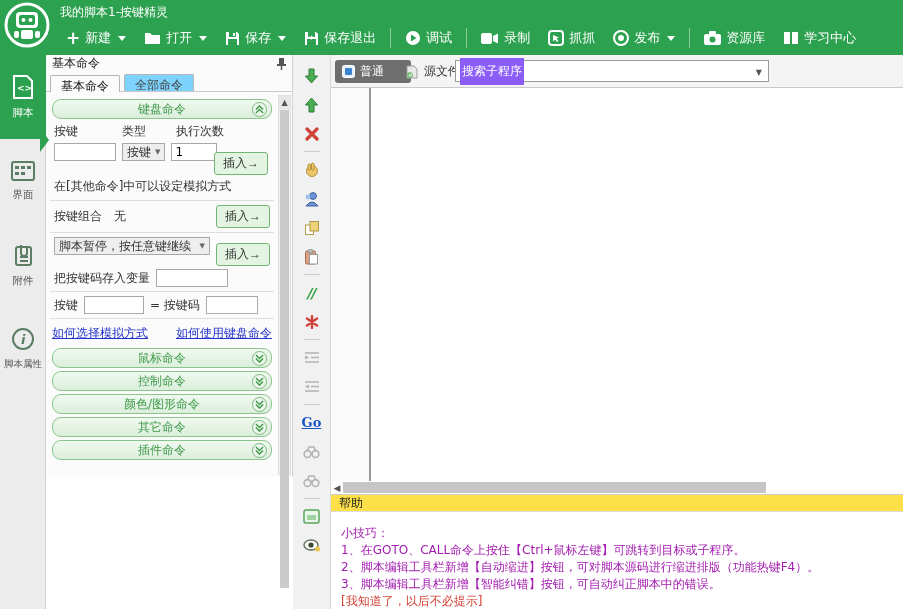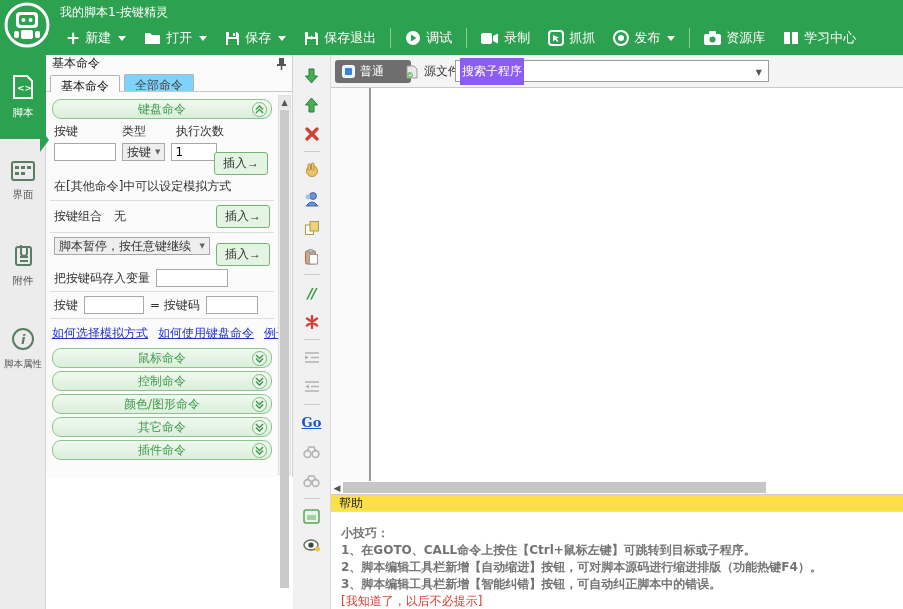--- a/index.html
+++ b/index.html
@@ -35,21 +35,21 @@
   .sec-toggle { position:absolute; right:4px; top:2px; width:15px; height:15px; border:1px solid #7ab87a; border-radius:50%; background:#eef7ee; display:flex; align-items:center; justify-content:center; }
   .fld-labels { display:flex; font-size:12px; color:#333; margin:4px 4px 2px 4px; gap:0; }
   .fld-labels span:nth-child(1){ width:68px; } .fld-labels span:nth-child(2){ width:54px; }
   .inp { border:1px solid #a8a8a8; background:#fff; height:18px; font-size:12px; font-family:inherit; padding:0 3px; }
   .sel { border:1px solid #a8a8a8; background:#eee; height:18px; font-size:12px; display:inline-flex; align-items:center; gap:4px; padding:0 4px; color:#333; }
   .sel .chev { font-size:7px; color:#666; }
   .insert-btn { border:1px solid #74b574; background:#e3f4e3; color:#2f2f2f; font-size:12px; padding:2px 8px; border-radius:3px; white-space:nowrap; }
   .hint { font-size:12px; color:#333; margin:5px 4px; }
   .hsep { border-top:1px solid #ddd; margin:4px 0; }
   .row { display:flex; align-items:center; gap:6px; margin:3px 4px; }
-  .links-row { display:flex; gap:10px; margin:6px 2px; }
+  .links-row { display:flex; gap:28px; margin:6px 2px; }
   .plink { color:#2333cc; text-decoration:underline; font-size:12px; white-space:nowrap; }
   .query-title { text-align:center; font-size:12px; color:#222; margin:4px 0; }
 
   .panel-scroll { position:absolute; right:1px; top:40px; width:13px; bottom:2px; background:#f0f0f0; border:1px solid #e0e0e0; }
   .ps-arrow { height:13px; display:flex; align-items:center; justify-content:center; font-size:8px; color:#555; background:#e7e7e7; }
   .ps-thumb { position:absolute; left:1px; right:1px; top:14px; height:478px; background:#cacaca; }
 
   
   .midbar { position:absolute; left:293px; top:55px; width:38px; height:554px; background:#f1f1f1; border-right:1px solid #d9d9d9; display:flex; flex-direction:column; align-items:center; padding-top:6px; }
   .mb-icon { width:22px; height:21px; display:flex; align-items:center; justify-content:center; margin:4px 0; }
@@ -68,21 +68,21 @@
 
   .editor { position:absolute; left:0; top:33px; right:0; height:393px; background:#fff; }
   .gutter { position:absolute; left:0; top:0; width:40px; height:100%; background:#fafafa; border-right:2px solid #9a9a9a; }
 
   .hscroll { position:absolute; left:0; top:426px; right:0; height:13px; background:#fff; display:flex; align-items:center; }
   .hs-arrow { width:12px; text-align:center; font-size:9px; color:#555; }
   .hs-thumb { width:423px; height:11px; background:#c6c6c6; }
 
   .help-header { position:absolute; left:0; top:439px; right:0; height:18px; background:#fde047; border-top:1px solid #ccc; border-bottom:1px solid #dcdcdc; display:flex; align-items:center; padding-left:8px; font-size:12px; color:#222; }
   .help-body { position:absolute; left:0; top:457px; right:0; bottom:0; background:#fff; padding:13px 0 0 10px; line-height:17px; font-size:12px; }
-  .tip-blue { color:#737373;font-weight:bold; }
+  .tip-blue { color:#a21caf; }
   .tip-red  { color:#d23d30; }
 
   svg { display:block; }
 </style>
 </head>
 <body>
 
 <div class="titlebar">
   <div class="logo">
     <svg width="46" height="46" viewBox="0 0 46 46">

